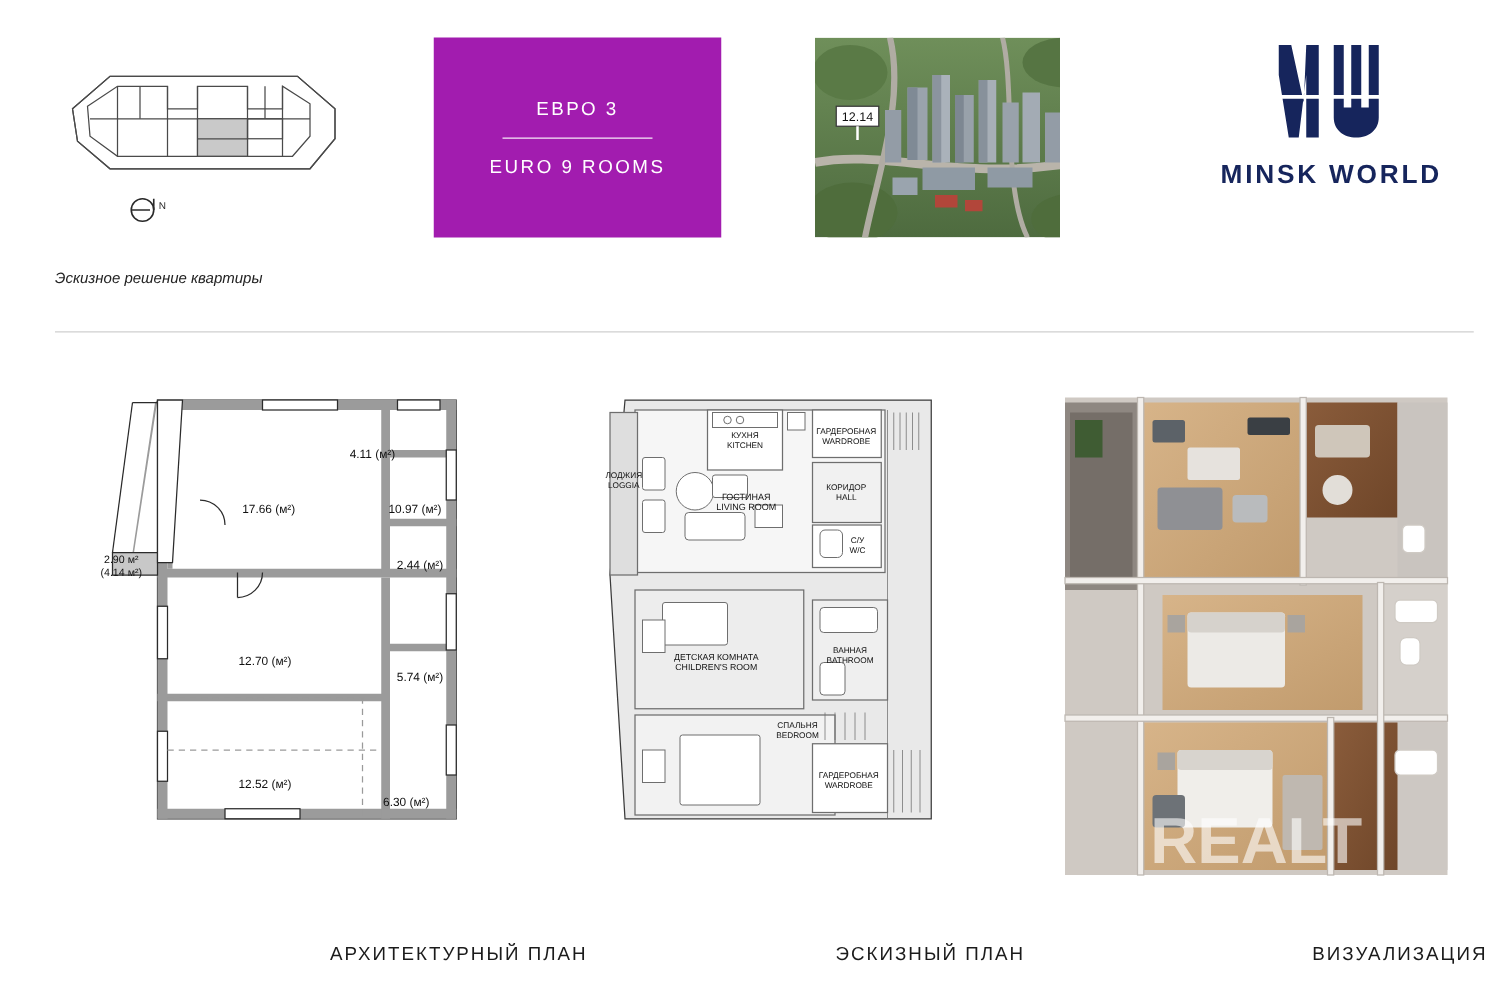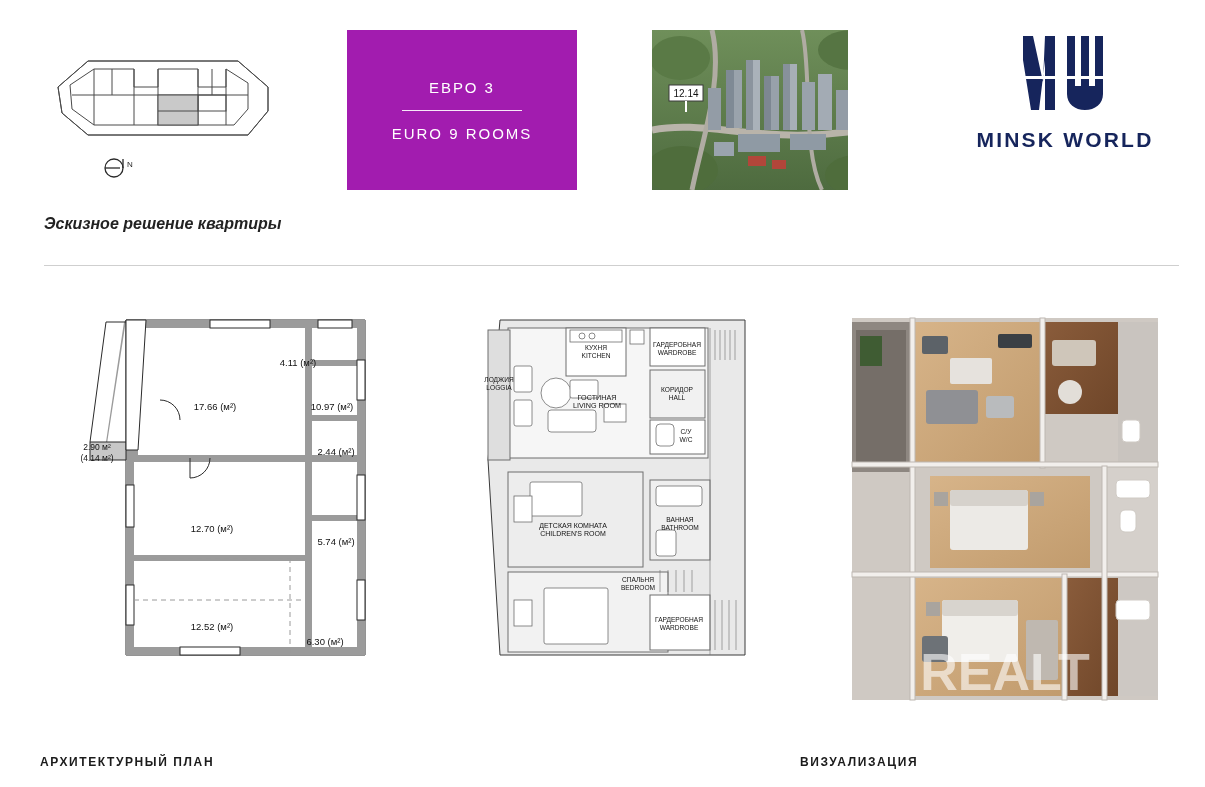--- a/index.html
+++ b/index.html
@@ -33,29 +33,29 @@
   .aerial { position:absolute; left:652px; top:30px; width:196px; height:160px; overflow:hidden; }
   .aerial svg { display:block; }
 
   .logo-wrap { position:absolute; left:955px; top:30px; width:220px; height:160px;
                display:flex; flex-direction:column; align-items:center; }
   .logo-mark { width:96px; height:86px; }
   .logo-text { margin-top:12px; font-size:21px; letter-spacing:2.2px; color:#16255c; font-weight:700; }
 
   
   .note { position:absolute; left:44px; top:215px; width:1135px; }
-  .note .title { font-size:16px; font-style:italic; color:#222; margin-bottom:3px;font-weight:bold; }
+  .note .title { font-size:12px; font-style:italic; color:#222; margin-bottom:3px; }
   .note p { margin:0; font-size:9.5px; line-height:14px; color:#222; }
   .note .rule { position:absolute; left:0; top:50px; width:1135px; height:1px; background:#cfcfcf; }
 
   
   .plans { position:absolute; left:0; top:300px; width:1205px; height:487px; }
 
-  .caption { position:absolute; font-size:12px; letter-spacing:1.6px; color:#1b1b1b; font-weight:700;
-             text-align:left; top:455px; }
+  .caption { position:absolute; font-size:15px; letter-spacing:1.6px; color:#1b1b1b; font-weight:400;
+             text-align:right; top:455px; }
   #cap1 { left:40px; width:430px; }
   #cap2 { left:440px; width:380px; }
   #cap3 { left:800px; width:390px; }
 
   .panel { position:absolute; top:0; }
   #arch  { left:60px;  width:350px; height:360px; }
   #sketch{ left:470px; width:300px; height:360px; }
   #render{ left:830px; width:350px; height:420px; }
 
   svg text { font-family:"Liberation Sans", sans-serif; }
@@ -381,15 +381,16 @@
           <text x="168" y="282">СПАЛЬНЯ</text>
           <text x="168" y="290">BEDROOM</text>
 
           <text x="209" y="322">ГАРДЕРОБНАЯ</text>
           <text x="209" y="330">WARDROBE</text>
         </g>
       </svg>
     </div>
 
     <div class="caption" id="cap1">АРХИТЕКТУРНЫЙ ПЛАН</div>
+    <div class="caption" id="cap2">ЭСКИЗНЫЙ ПЛАН</div>
     <div class="caption" id="cap3">ВИЗУАЛИЗАЦИЯ</div>
   </div>
 </div>
 
 </body></html>

